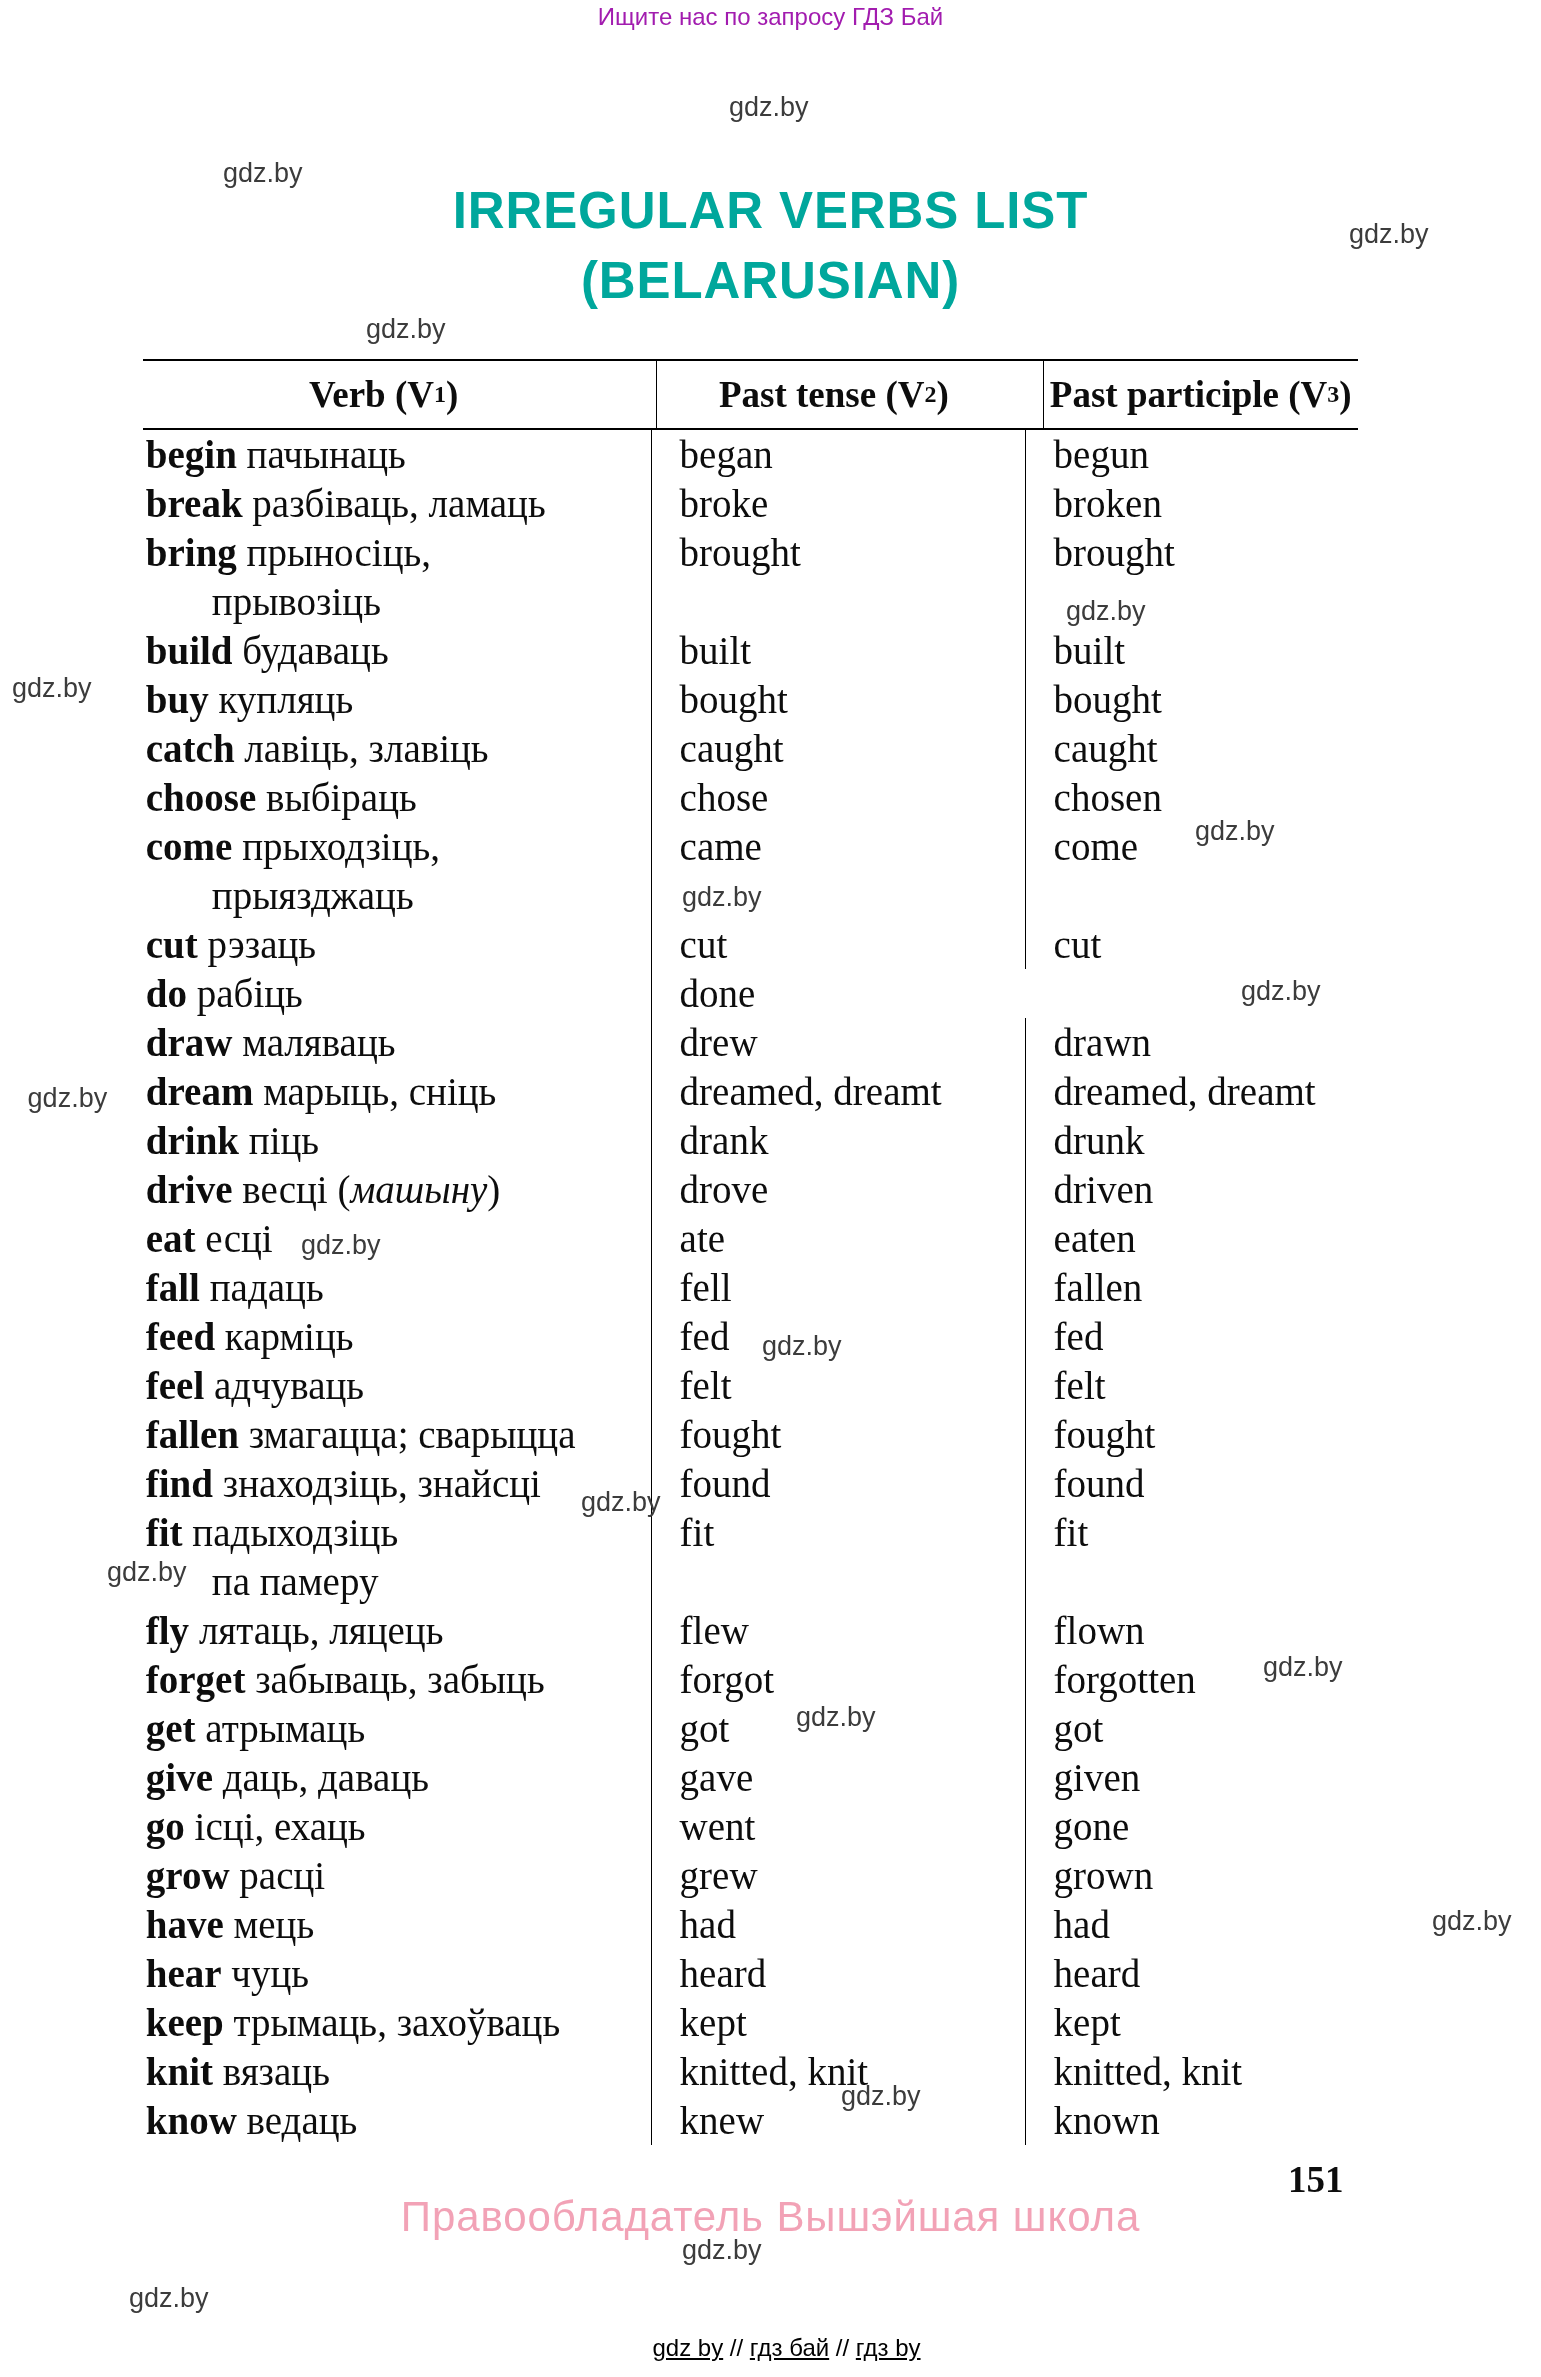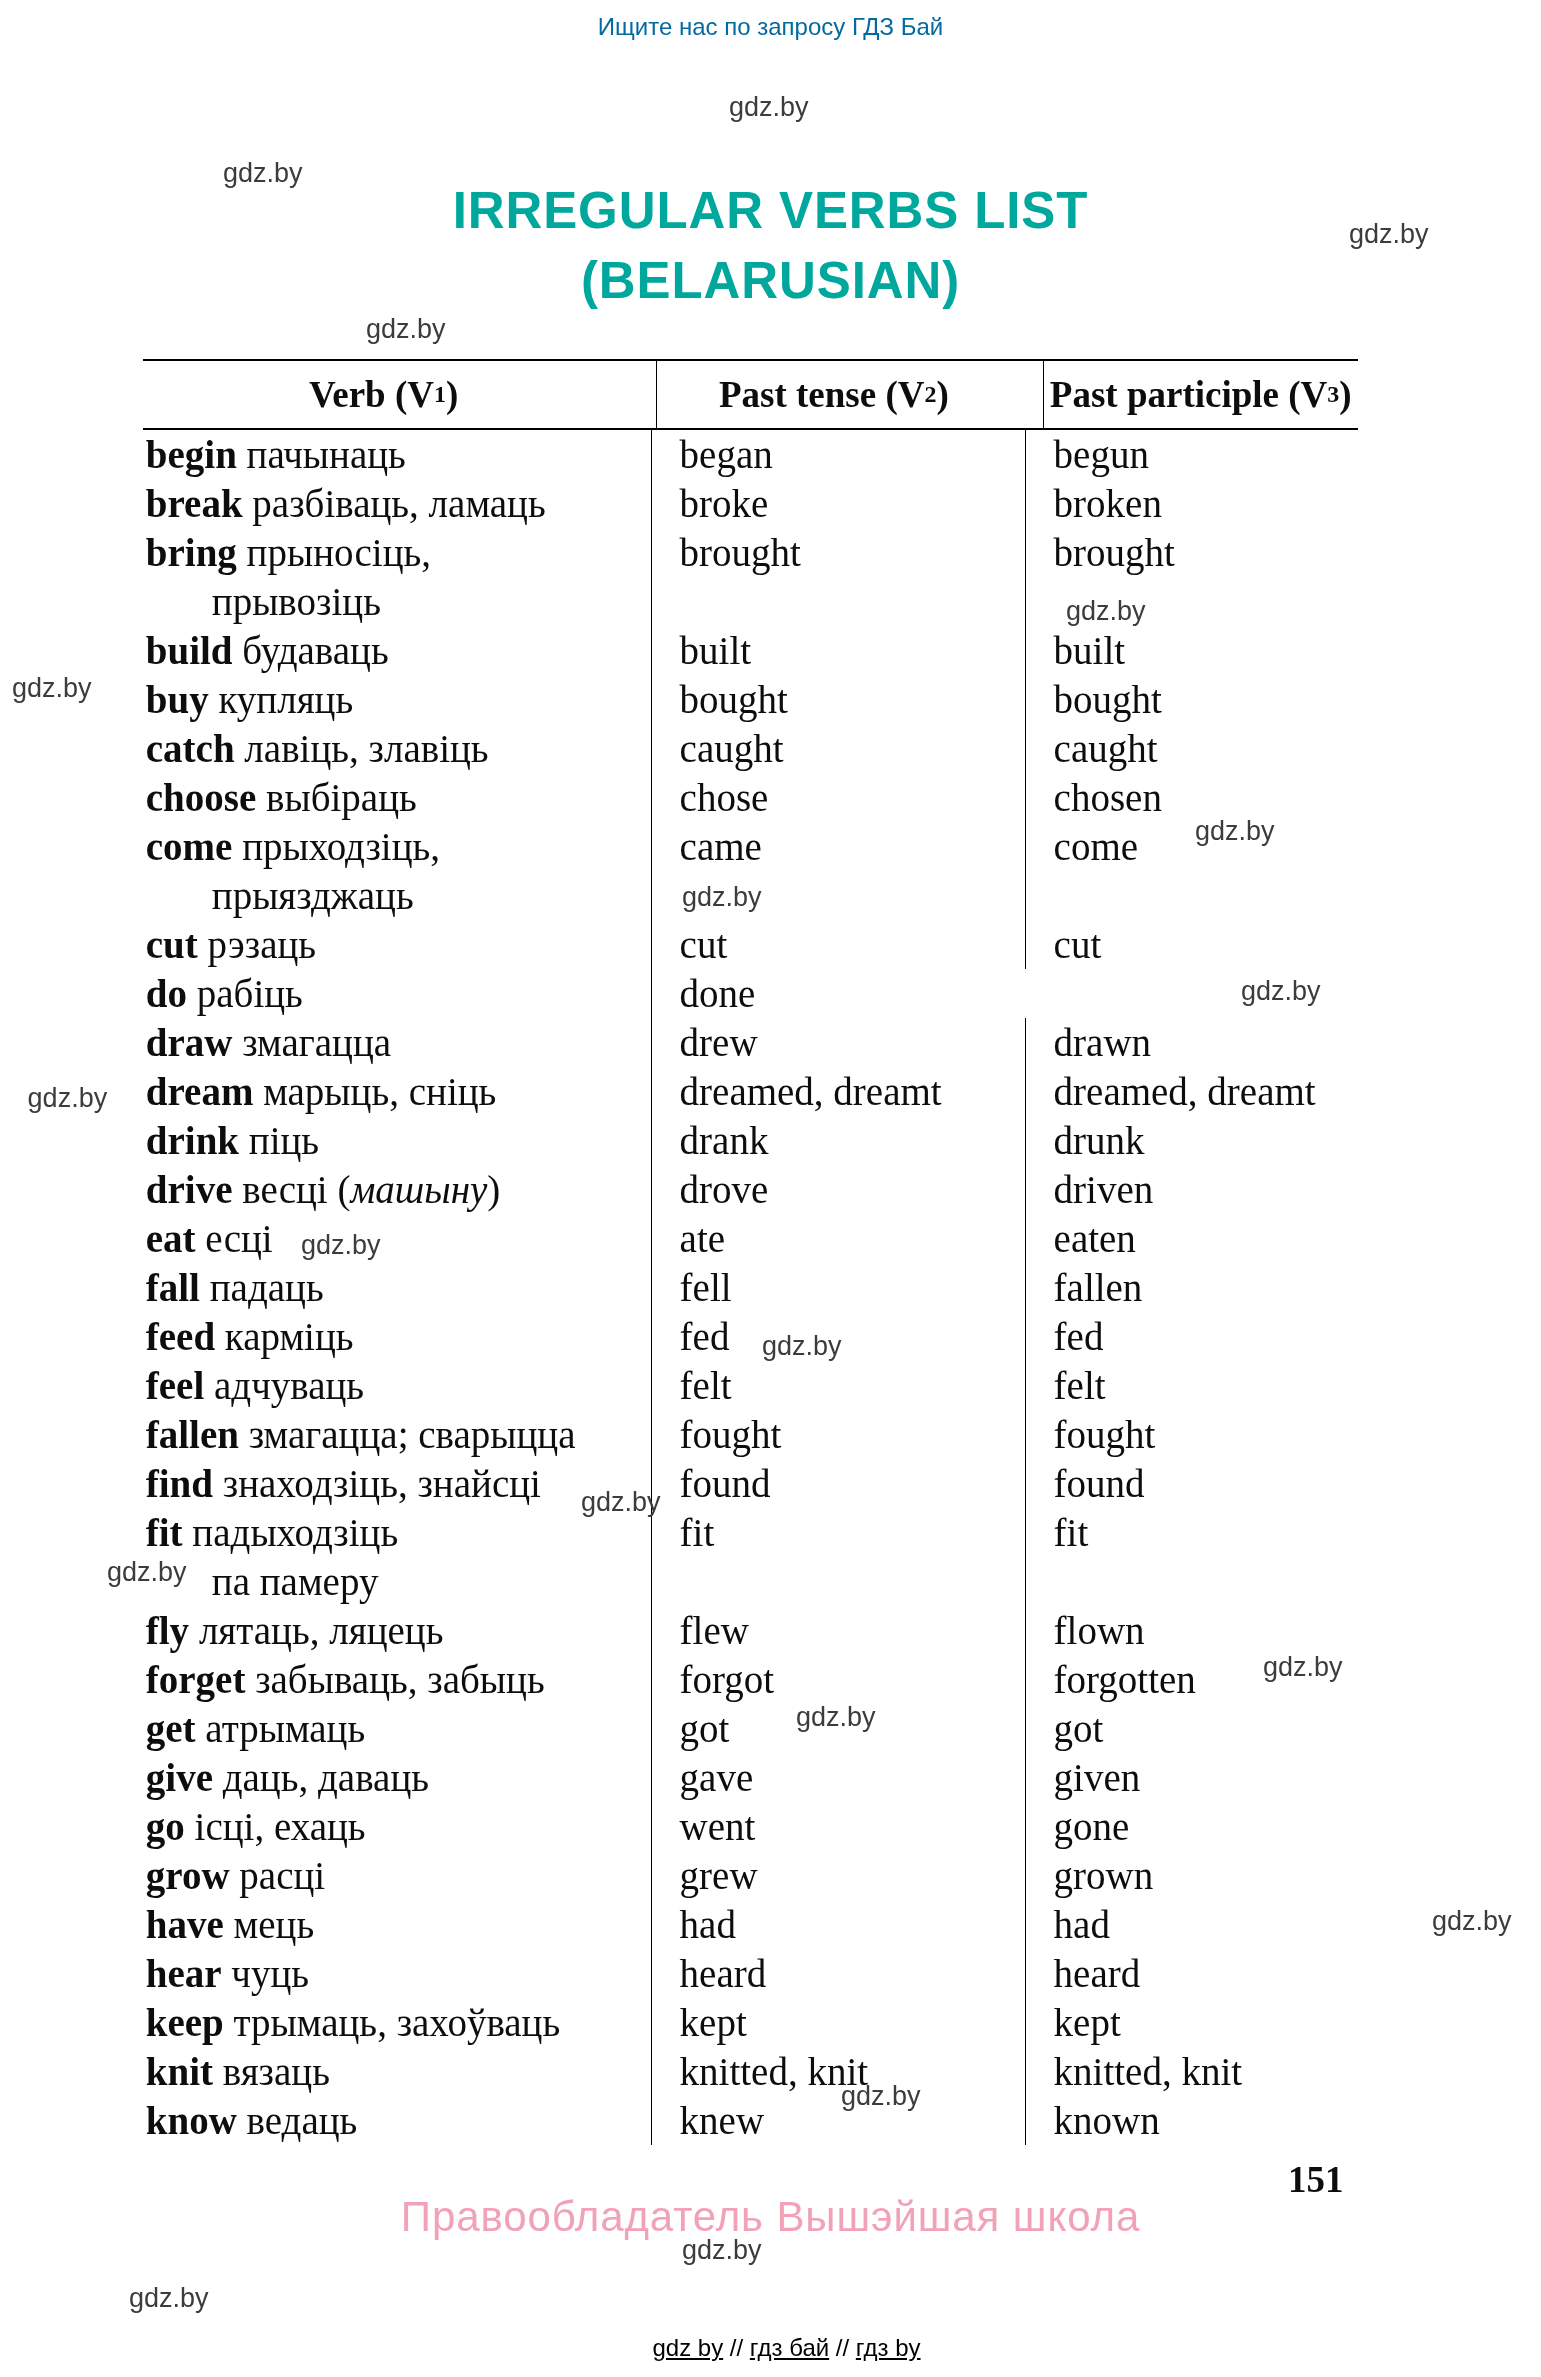--- a/index.html
+++ b/index.html
@@ -3,22 +3,22 @@
 <meta charset="utf-8">
 <style>
   * { margin:0; padding:0; box-sizing:border-box; }
   html,body { background:#ffffff; }
   .page {
     position:relative; width:1541px; height:2377px;
     background:#ffffff; overflow:hidden;
     font-family:"Liberation Serif", serif; color:#0d0d0d;
   }
   .top-banner {
-    position:absolute; top:13px; left:0; width:100%;
-    text-align:center; color:#0369a1;
+    position:absolute; top:3px; left:0; width:100%;
+    text-align:center; color:#a21caf;
     font-family:"Liberation Sans", sans-serif; font-size:24px;
   }
   .title {
     position:absolute; top:176px; left:0; width:100%;
     text-align:center; color:#00A79C;
     font-family:"Liberation Sans", sans-serif; font-weight:bold;
     font-size:51px; line-height:70px; letter-spacing:0.9px;
   }
   .wm {
     position:absolute; color:#3C3C3C;
@@ -122,21 +122,21 @@
         <div class="trow">
           <div class="c1"><span class="verb">cut</span> <span>рэзаць</span></div>
           <div class="c2">cut</div>
           <div class="c3">cut</div>
         </div>
         <div class="trow">
           <div class="c1"><span class="verb">do</span> <span>рабіць</span></div>
           <div class="c3">done</div>
         </div>
         <div class="trow">
-          <div class="c1"><span class="verb">draw</span> <span>змагацца</span></div>
+          <div class="c1"><span class="verb">draw</span> <span>маляваць</span></div>
           <div class="c2">drew</div>
           <div class="c3">drawn</div>
         </div>
         <div class="trow">
           <div class="c1"><span class="verb">dream</span> <span>марыць, сніць</span></div>
           <div class="c2">dreamed, dreamt</div>
           <div class="c3">dreamed, dreamt</div>
         </div>
         <div class="trow">
           <div class="c1"><span class="verb">drink</span> <span>піць</span></div>

